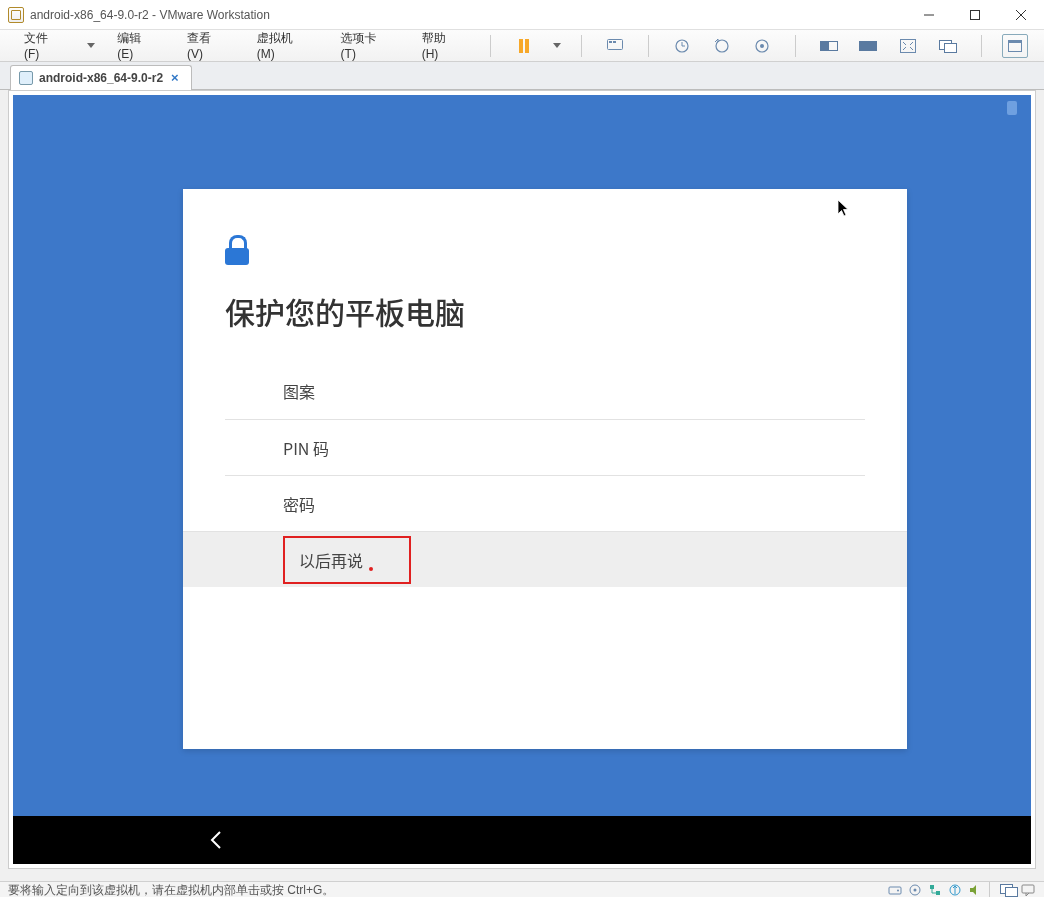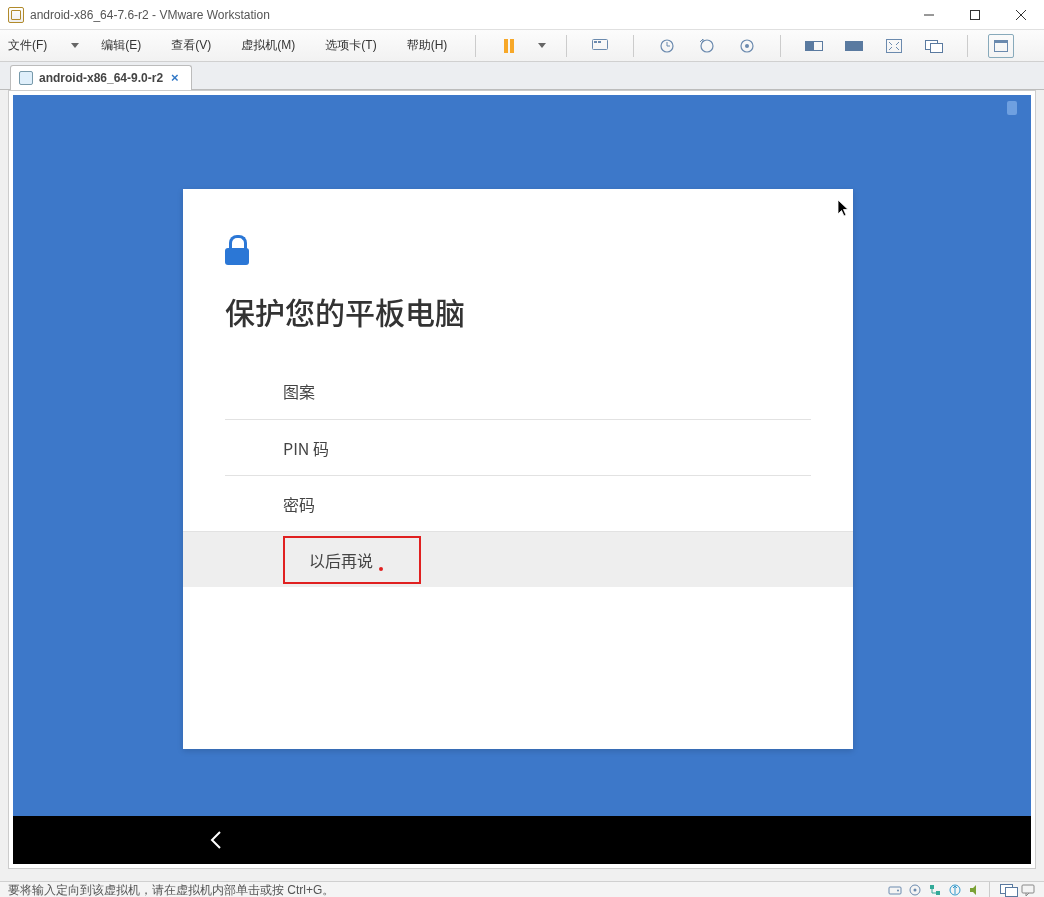--- a/index.html
+++ b/index.html
@@ -34,21 +34,21 @@
   .titlebar .win-btn {
     width: 46px; height: 30px; display:flex;align-items:center;justify-content:center;
     color:#333; cursor:pointer;
   }
   
   .menubar {
     height: 32px;
     background: linear-gradient(#fcfcfc,#f2f2f2);
     border-bottom: 1px solid #d0d0d0;
     display:flex;align-items:center;
-    padding: 0 0;
+    padding: 0 16px;
     gap: 14px;
     color:#333;
   }
   .menubar .menu-item {
     padding: 4px 8px; cursor:pointer; border-radius:2px;
   }
   .menubar .sep {
     width:1px; height:22px; background:#ccc; margin:0 6px;
   }
   .menubar .tool-btn {
@@ -98,21 +98,21 @@
     position:absolute; top:4px; left:4px; right:4px; bottom:4px;
     background:#3d78c9;
   }
   .android-status{
     position:absolute;top:6px;right:14px;width:10px;height:14px;
     background:#6fa0e0;border-radius:2px;
   }
   .android-card{
     position:absolute;
     left:170px; top:94px;
-    width:670px; height:560px;
+    width:724px; height:560px;
     background:#fff;
     box-shadow:0 2px 6px rgba(0,0,0,0.15);
   }
   .card-pad{ padding:46px 42px 0 42px; }
   .lock-icon{
     width:24px;height:30px;margin-bottom:24px;position:relative;
   }
   .lock-icon::before{
     content:"";position:absolute;top:0;left:4px;width:12px;height:14px;
     border:3px solid #2b77d6;border-bottom:none;border-radius:8px 8px 0 0;
@@ -141,21 +141,21 @@
   }
   .option-row.first{border-top:none;}
   .option-row.selected{
     background:#eeeeee;
     margin:0 -42px;
     padding-left:100px;
     border-top:1px solid #e2e2e2;
   }
   .red-box{
     border:2px solid #e02020;
-    padding:10px 36px 10px 24px;
+    padding:10px 36px 10px 14px;
     display:inline-block;
   }
   .red-dot{display:inline-block;width:4px;height:4px;background:#e02020;border-radius:50%;margin-left:6px;position:relative;top:4px;}
   
   .android-nav{
     position:absolute;bottom:0;left:0;right:0;height:48px;background:#000;
     display:flex;align-items:center;
   }
   .nav-back{
     margin-left:196px;cursor:pointer;
@@ -180,21 +180,21 @@
   .ic-displays{position:relative;width:18px;height:12px;}
   .ic-displays::before,.ic-displays::after{content:"";position:absolute;width:11px;height:8px;border:1.5px solid #5a7aa0;background:#fff;}
   .ic-displays::before{top:0;left:0;}
   .ic-displays::after{top:3px;left:5px;}
 </style>
 </head>
 <body>
 
 <div class="titlebar">
   <div class="app-icon"></div>
-  <span class="title-text">android-x86_64-7.6-r2 - VMware Workstation</span>
+  <span class="title-text">android-x86_64-9.0-r2 - VMware Workstation</span>
   <div class="spacer"></div>
   <div class="win-btn">
     <svg width="10" height="10">
         <line x1="0" y1="5" x2="10" y2="5" stroke="#333" stroke-width="1"></line>
       </svg>
   </div>
   <div class="win-btn">
     <svg width="10" height="10">
         <rect x="0.5" y="0.5" width="9" height="9" fill="none" stroke="#333" stroke-width="1"></rect>
       </svg>

